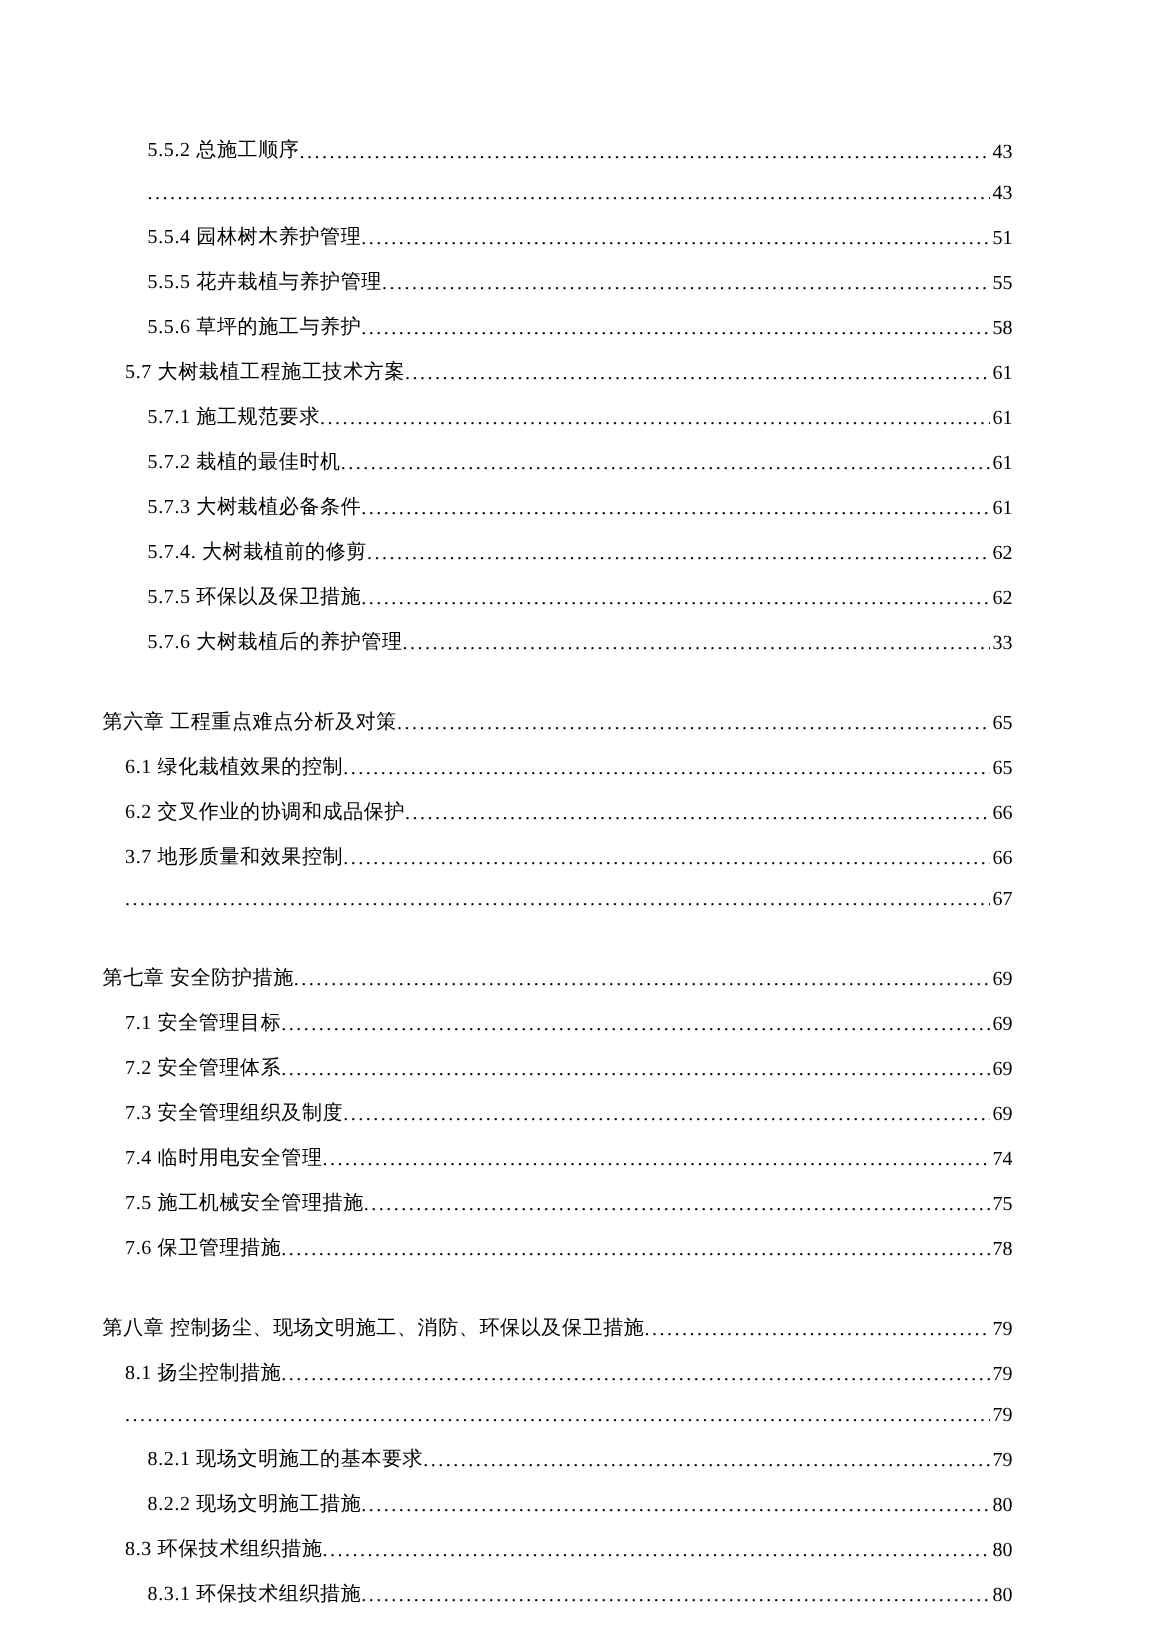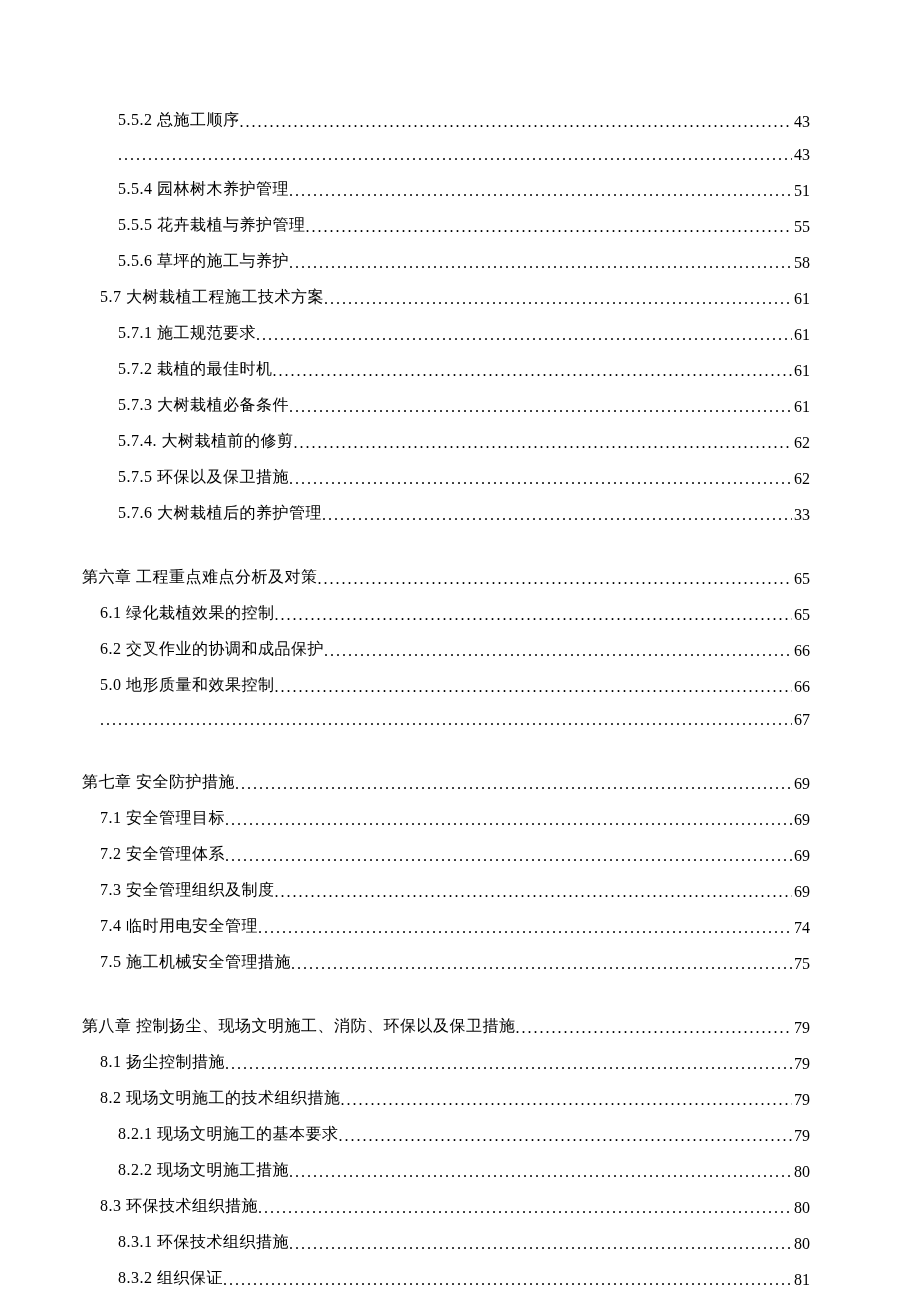--- a/index.html
+++ b/index.html
@@ -118,21 +118,21 @@
         <span class="toc-title">6.1 绿化栽植效果的控制 </span>
         <span class="dots"></span>
         <span class="pg">65</span>
       </div>
       <div class="toc-line indent-2">
         <span class="toc-title">6.2 交叉作业的协调和成品保护 </span>
         <span class="dots"></span>
         <span class="pg">66</span>
       </div>
       <div class="toc-line indent-2">
-        <span class="toc-title">5.0 地形质量和效果控制 </span>
+        <span class="toc-title">3.7 地形质量和效果控制 </span>
         <span class="dots"></span>
         <span class="pg">66</span>
       </div>
       <div class="toc-line indent-2">
         <span class="dots"></span>
         <span class="pg">67</span>
       </div>
       <div class="toc-line indent-1">
         <span class="toc-title">第七章  安全防护措施</span>
         <span class="dots"></span>
@@ -156,32 +156,36 @@
       <div class="toc-line indent-2">
         <span class="toc-title">7.4 临时用电安全管理 </span>
         <span class="dots"></span>
         <span class="pg">74</span>
       </div>
       <div class="toc-line indent-2">
         <span class="toc-title">7.5 施工机械安全管理措施 </span>
         <span class="dots"></span>
         <span class="pg">75</span>
       </div>
+      <div class="toc-line indent-2">
+        <span class="toc-title">7.6 保卫管理措施 </span>
+        <span class="dots"></span>
+        <span class="pg">78</span>
+      </div>
       <div class="toc-line indent-1">
         <span class="toc-title">第八章  控制扬尘、现场文明施工、消防、环保以及保卫措施</span>
         <span class="dots"></span>
         <span class="pg">79</span>
       </div>
       <div class="toc-line indent-2">
         <span class="toc-title">8.1 扬尘控制措施 </span>
         <span class="dots"></span>
         <span class="pg">79</span>
       </div>
       <div class="toc-line indent-2">
-        <span class="toc-title">8.2 现场文明施工的技术组织措施 </span>
         <span class="dots"></span>
         <span class="pg">79</span>
       </div>
       <div class="toc-line indent-3">
         <span class="toc-title">8.2.1 现场文明施工的基本要求</span>
         <span class="dots"></span>
         <span class="pg">79</span>
       </div>
       <div class="toc-line indent-3">
         <span class="toc-title">8.2.2 现场文明施工措施</span>

